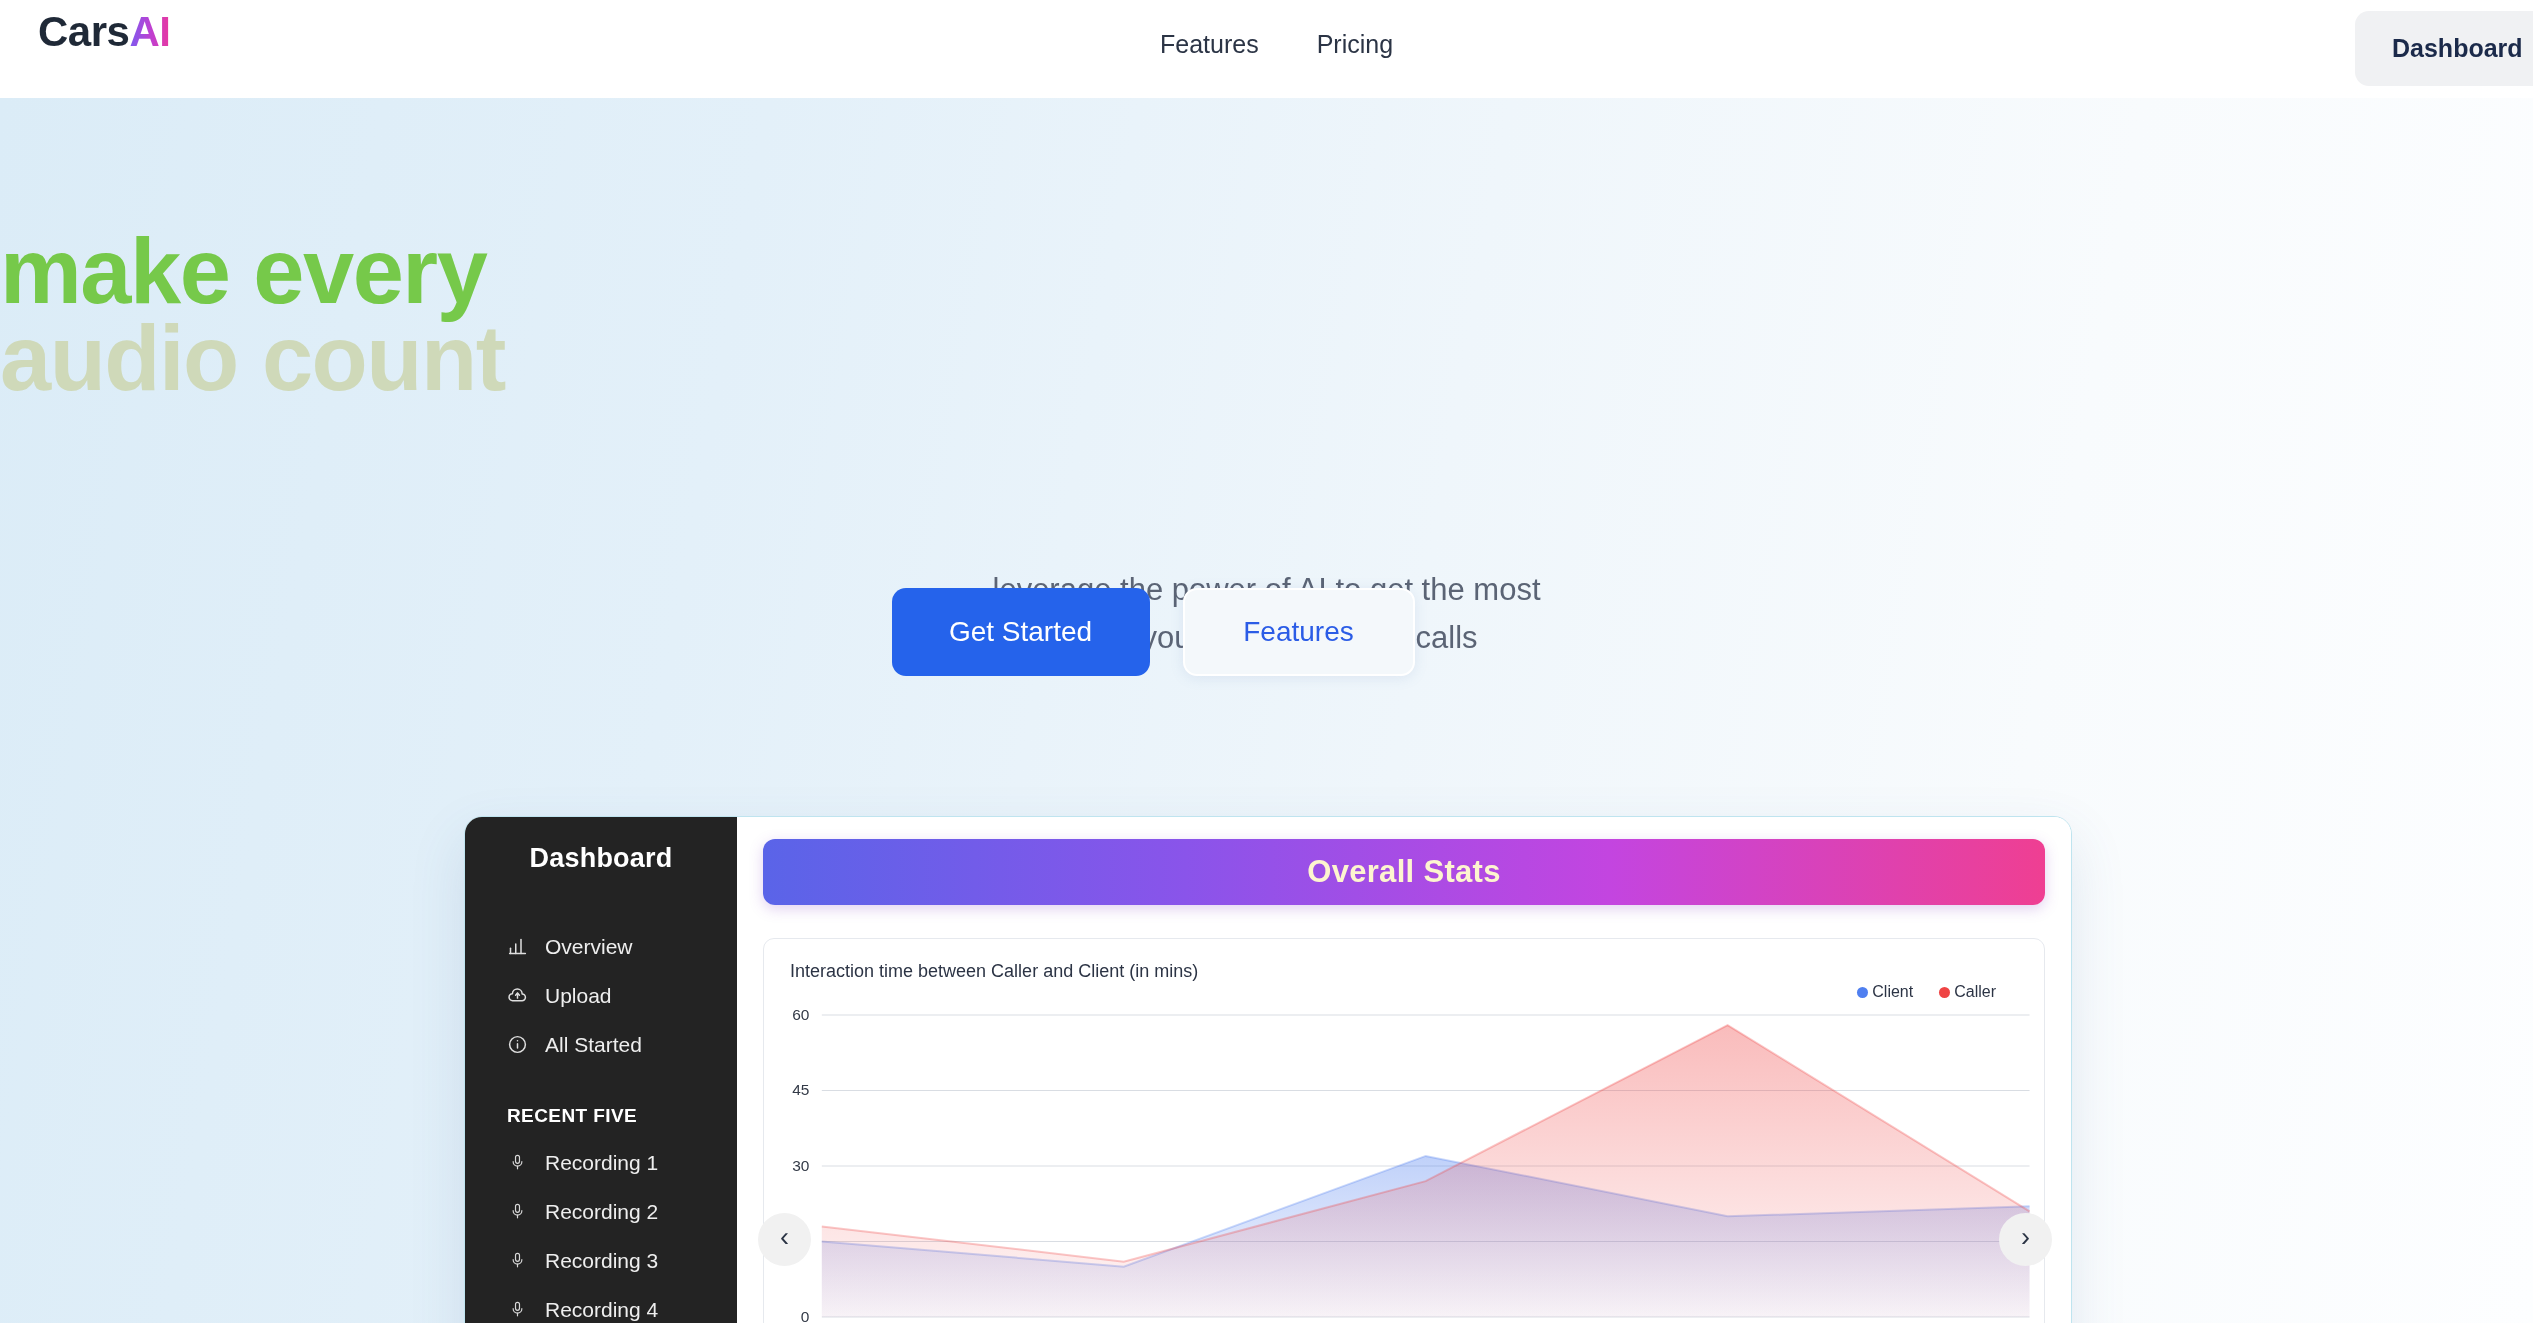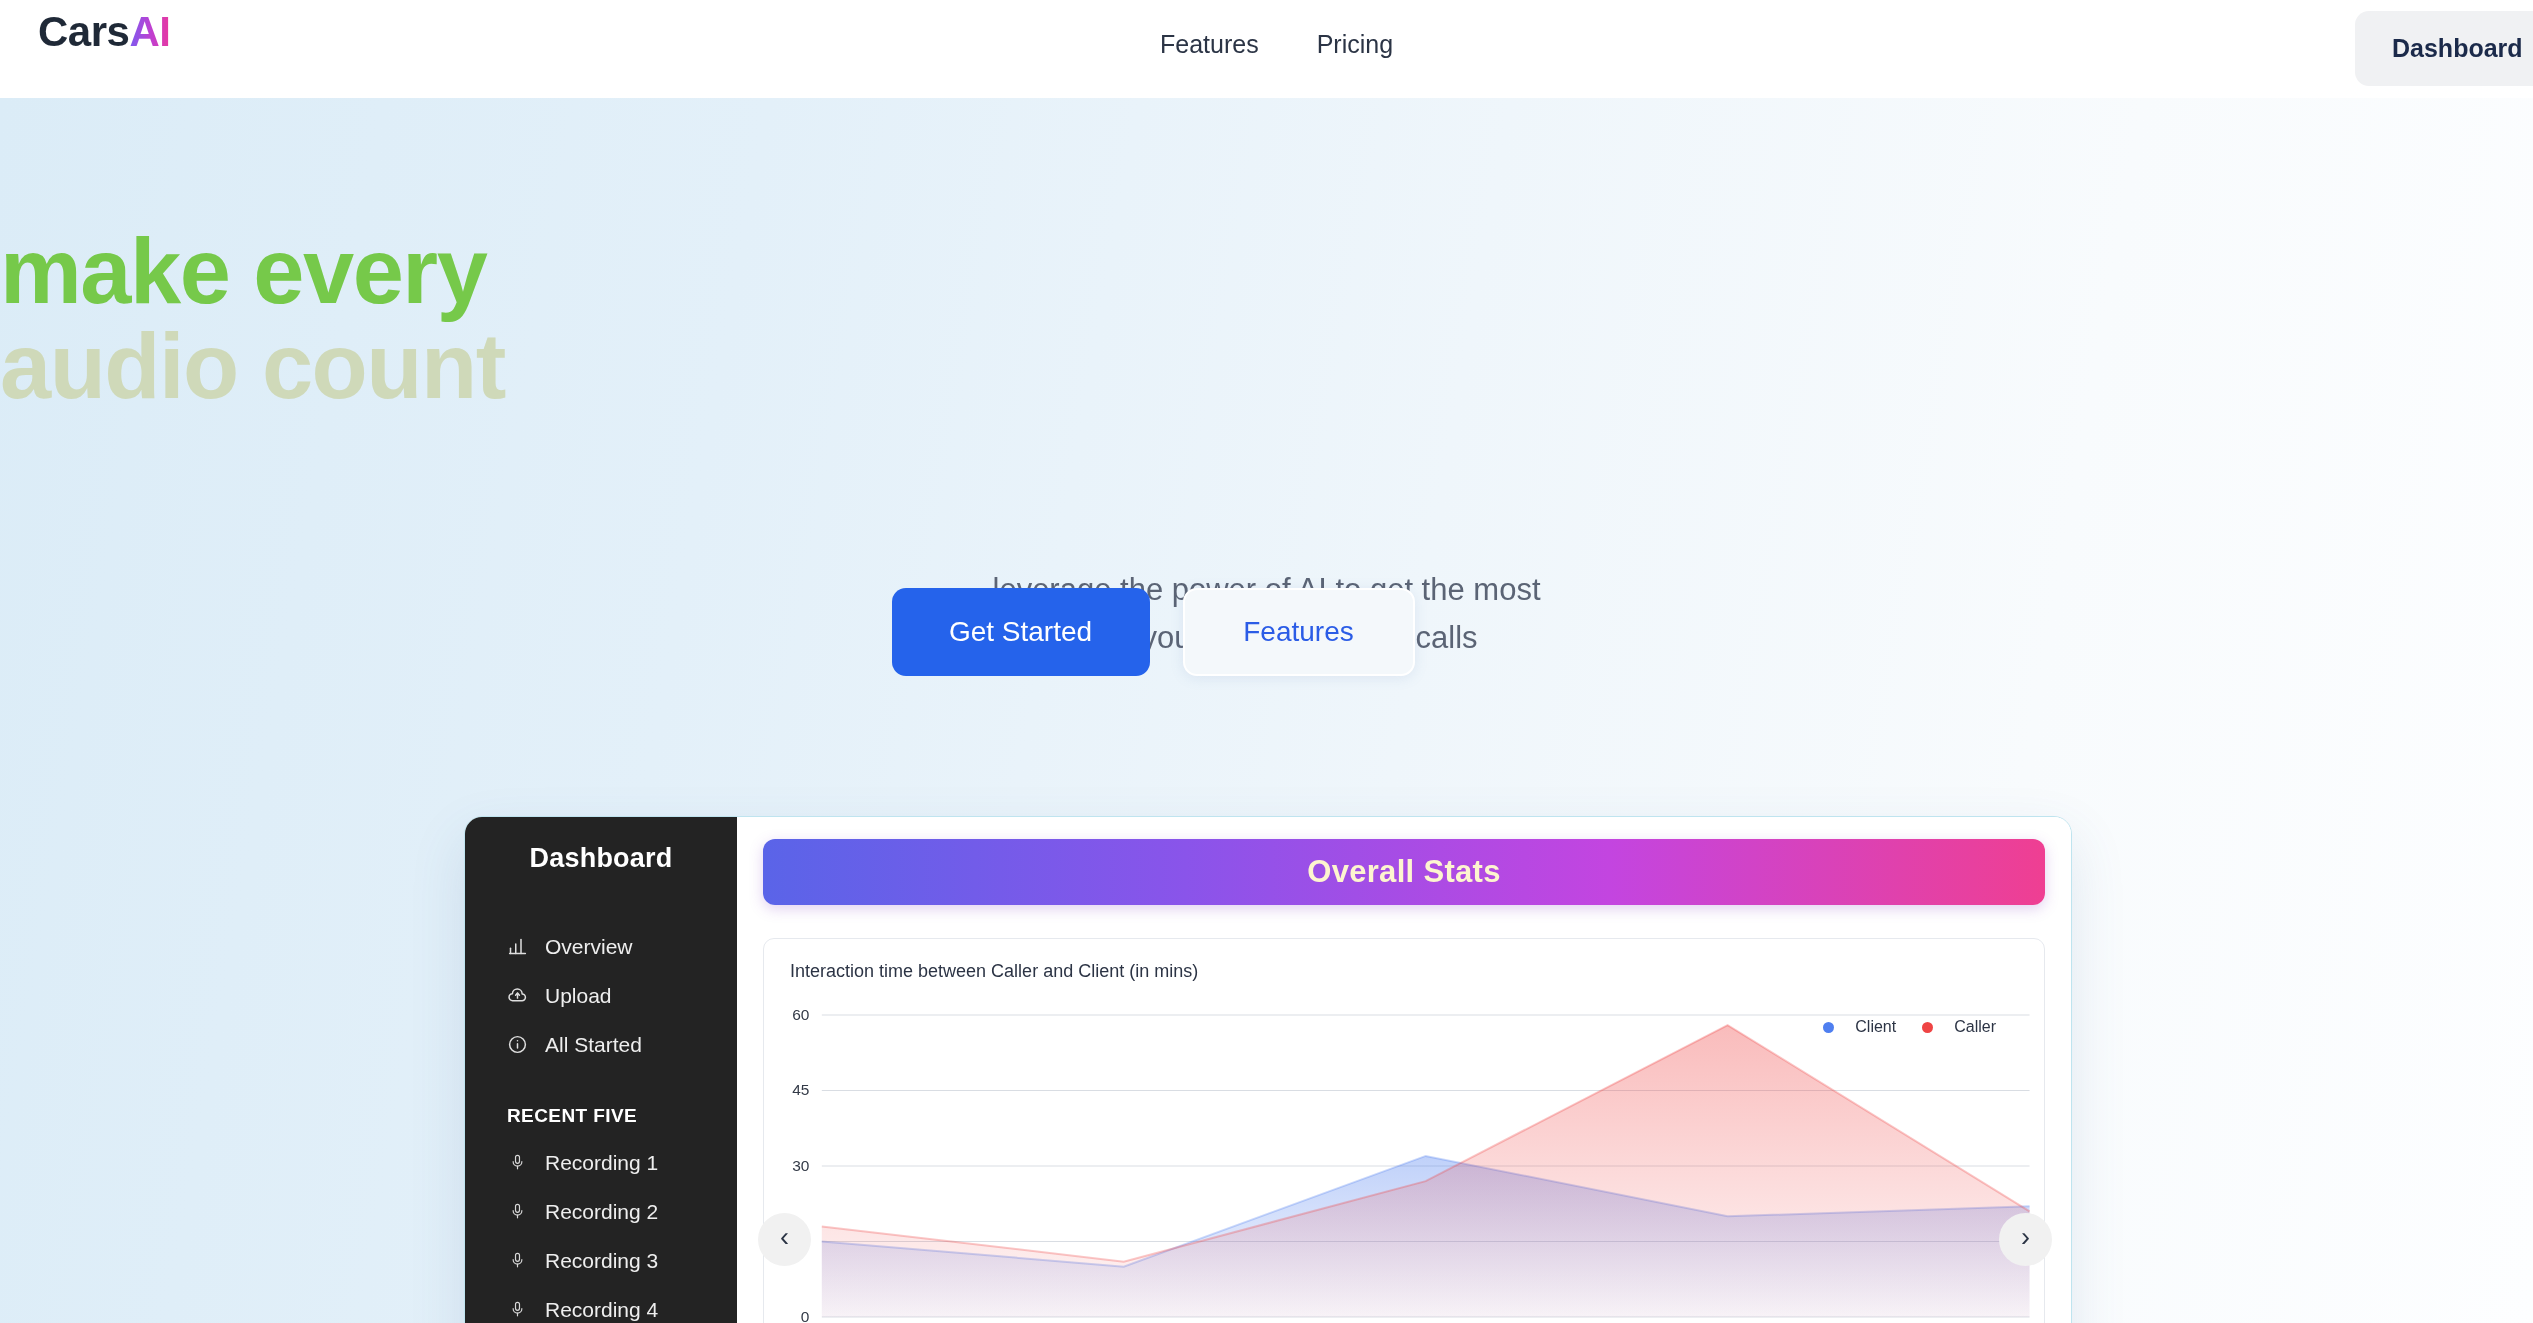--- a/index.html
+++ b/index.html
@@ -85,21 +85,21 @@
     position: absolute;
     top: 130px;
     width: 2533px;
     text-align: left;
     font-size: 92px;
     font-weight: 700;
     line-height: 0.95;
     letter-spacing: -1.5px;
   }
   .headline-line1 { color: #76c94a; display: block; }
-  .headline-line2 { color: #cfd9b9; display: block; margin-top: 8px; }
+  .headline-line2 { color: #cfd9b9; display: block; }
 
   .subtitle {
     position: absolute;
     top: 468px;
     width: 2533px;
     text-align: center;
     font-size: 31px;
     line-height: 1.55;
     color: #5b6475;
     font-weight: 400;
@@ -240,24 +240,23 @@
     position: absolute;
     right: 48px;
     top: 44px;
     display: flex;
     gap: 26px;
     align-items: center;
   }
   .legend-item {
     display: flex;
     align-items: center;
-    gap: 21px;
+    gap: 4px;
     font-size: 16px;
     color: #2c3445;
-    margin-top: 35px;
   }
   .legend-dot {
     width: 11px; height: 11px;
     border-radius: 50%;
     display: inline-block;
   }
 
   .plot-wrap {
     position: absolute;
     left: 0; top: 68px;

